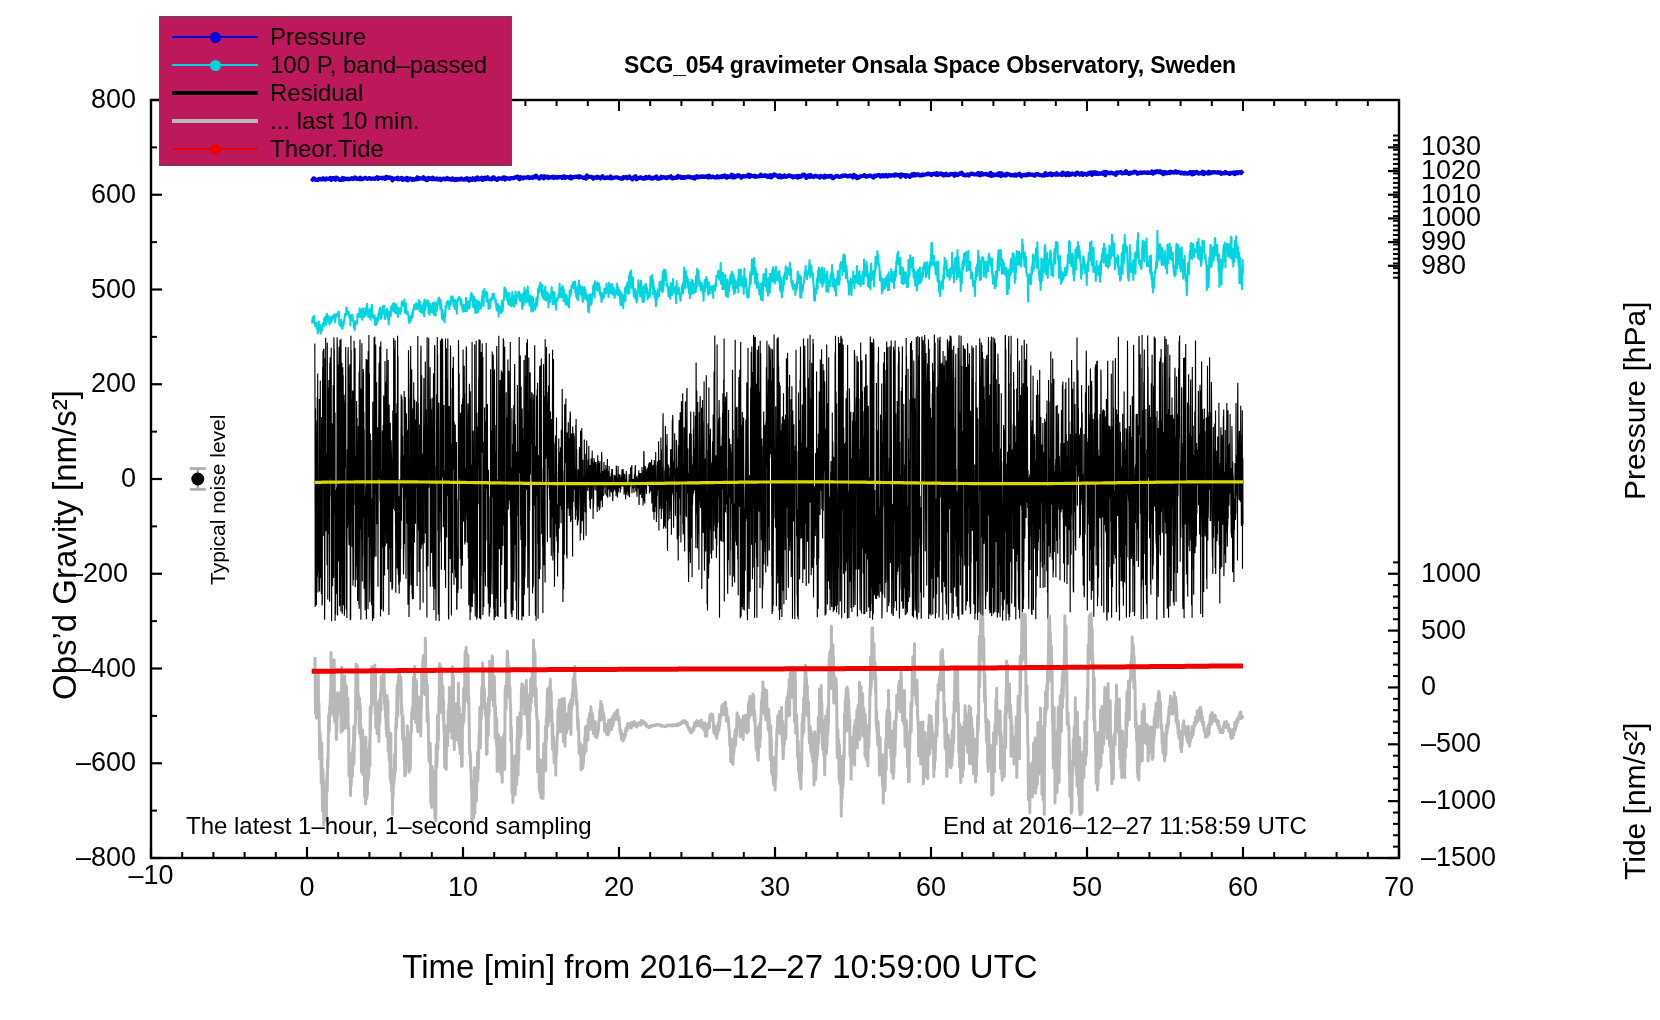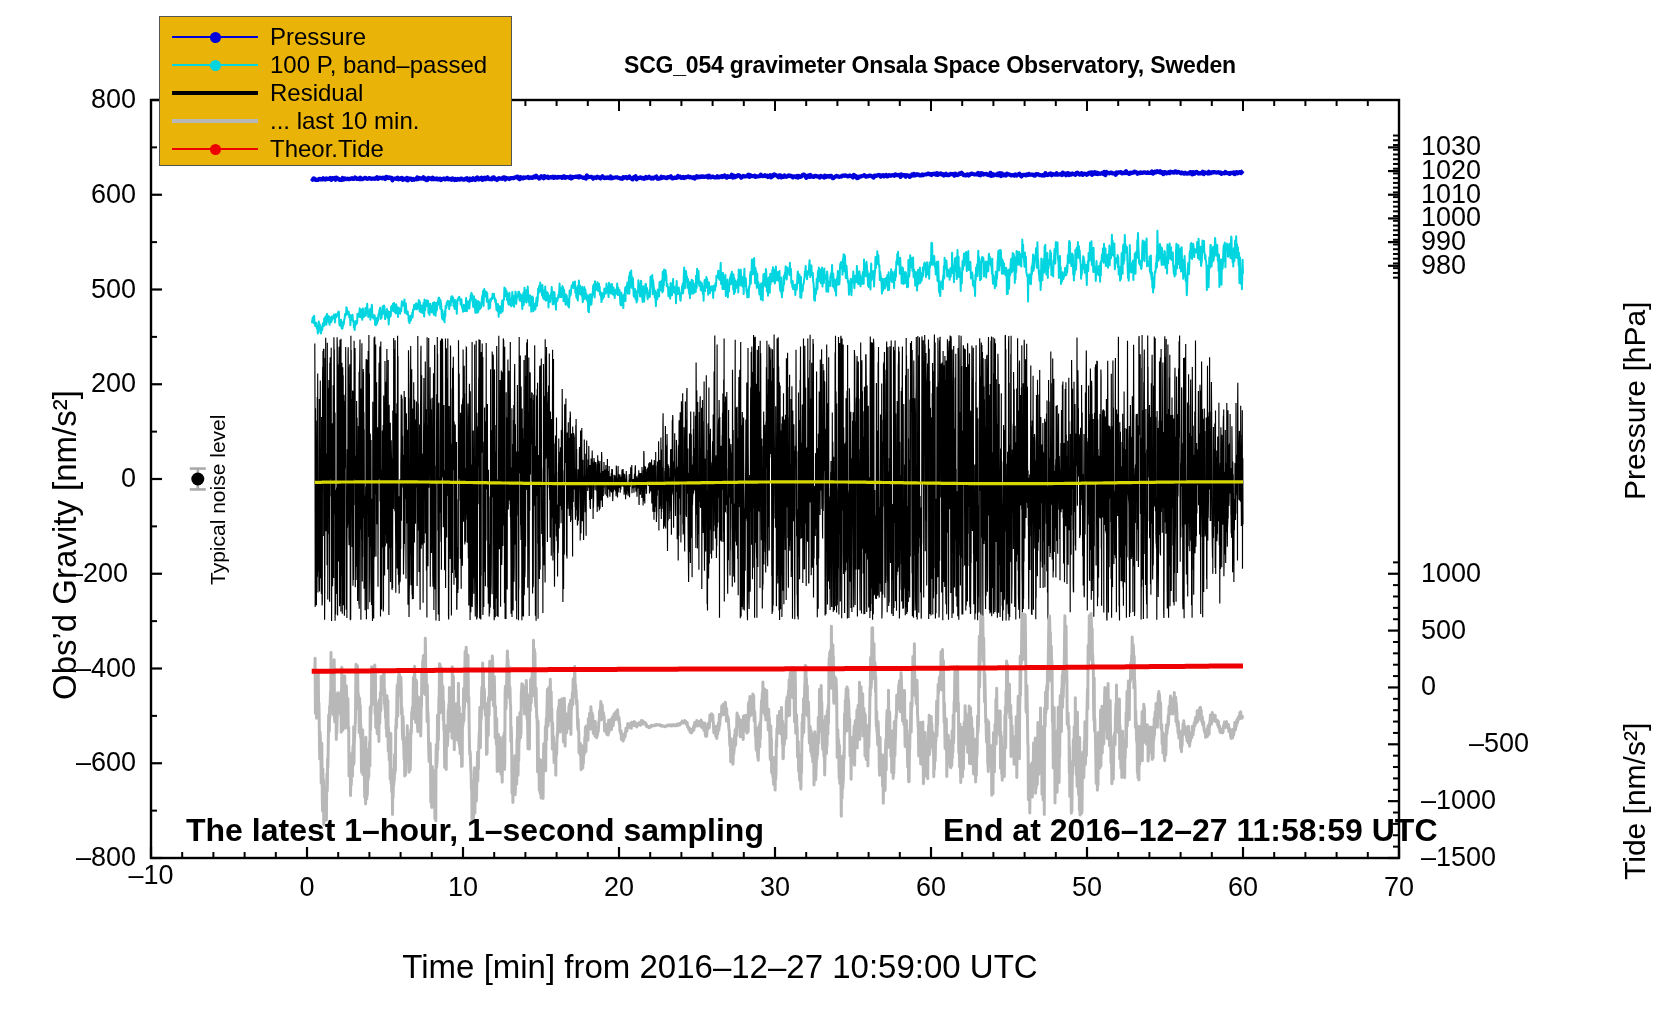--- a/index.html
+++ b/index.html
@@ -40,34 +40,34 @@
 
   
   .tk{position:absolute;font-size:27px;white-space:nowrap;}
   .tk-l{text-align:right;}
   .tk-r{text-align:left;}
   .tk-x{text-align:center;}
 
   
   #legend{
     position:absolute;left:159px;top:16px;width:353px;height:150px;
-    background:#eab308;border:1.5px solid #555;box-sizing:border-box;
+    background:#be185d;border:1.5px solid #555;box-sizing:border-box;
     padding:6px 0 0 0;
   }
   .lg-row{display:flex;align-items:center;height:28px;margin-left:12px;}
   .lg-sym{width:86px;height:20px;position:relative;flex:none;}
   .lg-line{position:absolute;left:0;top:50%;width:86px;height:2px;
            margin-top:-1px;}
   .lg-line.thick{height:4px;margin-top:-2px;}
   .lg-dot{position:absolute;left:43px;top:50%;width:11px;height:11px;
           margin-left:-5.5px;margin-top:-5.5px;border-radius:50%;}
   .lg-text{font-size:24px;margin-left:12px;white-space:nowrap;}
 
   
-  .note{position:absolute;font-size:32px;font-weight:bold;white-space:nowrap;}
+  .note{position:absolute;font-size:24px;font-weight:normal;white-space:nowrap;}
   #note-left{left:186px;top:812px;}
   #note-right{left:943px;top:812px;}
 
   #noise-label{
     position:absolute;left:206px;top:585px;
     transform:rotate(-90deg);transform-origin:0 0;
     font-size:21px;white-space:nowrap;
   }
 </style>
 </head>
@@ -286,21 +286,21 @@
       <div class="tk tk-r" style="left: 1421px; top: 155.062px; width: 110px;">1020</div>
       <div class="tk tk-r" style="left: 1421px; top: 178.75px; width: 110px;">1010</div>
       <div class="tk tk-r" style="left: 1421px; top: 202.438px; width: 110px;">1000</div>
       <div class="tk tk-r" style="left: 1421px; top: 226.125px; width: 110px;">990</div>
       <div class="tk tk-r" style="left: 1421px; top: 249.812px; width: 110px;">980</div>
     </div>
   <div id="ticks-tide">
       <div class="tk tk-r" style="left: 1421px; top: 557.75px; width: 110px;">1000</div>
       <div class="tk tk-r" style="left: 1421px; top: 614.6px; width: 110px;">500</div>
       <div class="tk tk-r" style="left: 1421px; top: 671.45px; width: 110px;">0</div>
-      <div class="tk tk-r" style="left: 1421px; top: 728.3px; width: 110px; margin-left: 48px;">–500</div>
+      <div class="tk tk-r" style="left: 1421px; top: 728.3px; width: 110px;">–500</div>
       <div class="tk tk-r" style="left: 1421px; top: 785.15px; width: 110px;">–1000</div>
       <div class="tk tk-r" style="left: 1421px; top: 842px; width: 110px;">–1500</div>
     </div>
 
   <div class="note" id="note-left">The latest 1–hour, 1–second sampling</div>
   <div class="note" id="note-right">End at 2016–12–27 11:58:59 UTC</div>
   <div id="noise-label">Typical noise level</div>
 
   <div id="legend">
       <div class="lg-row">

